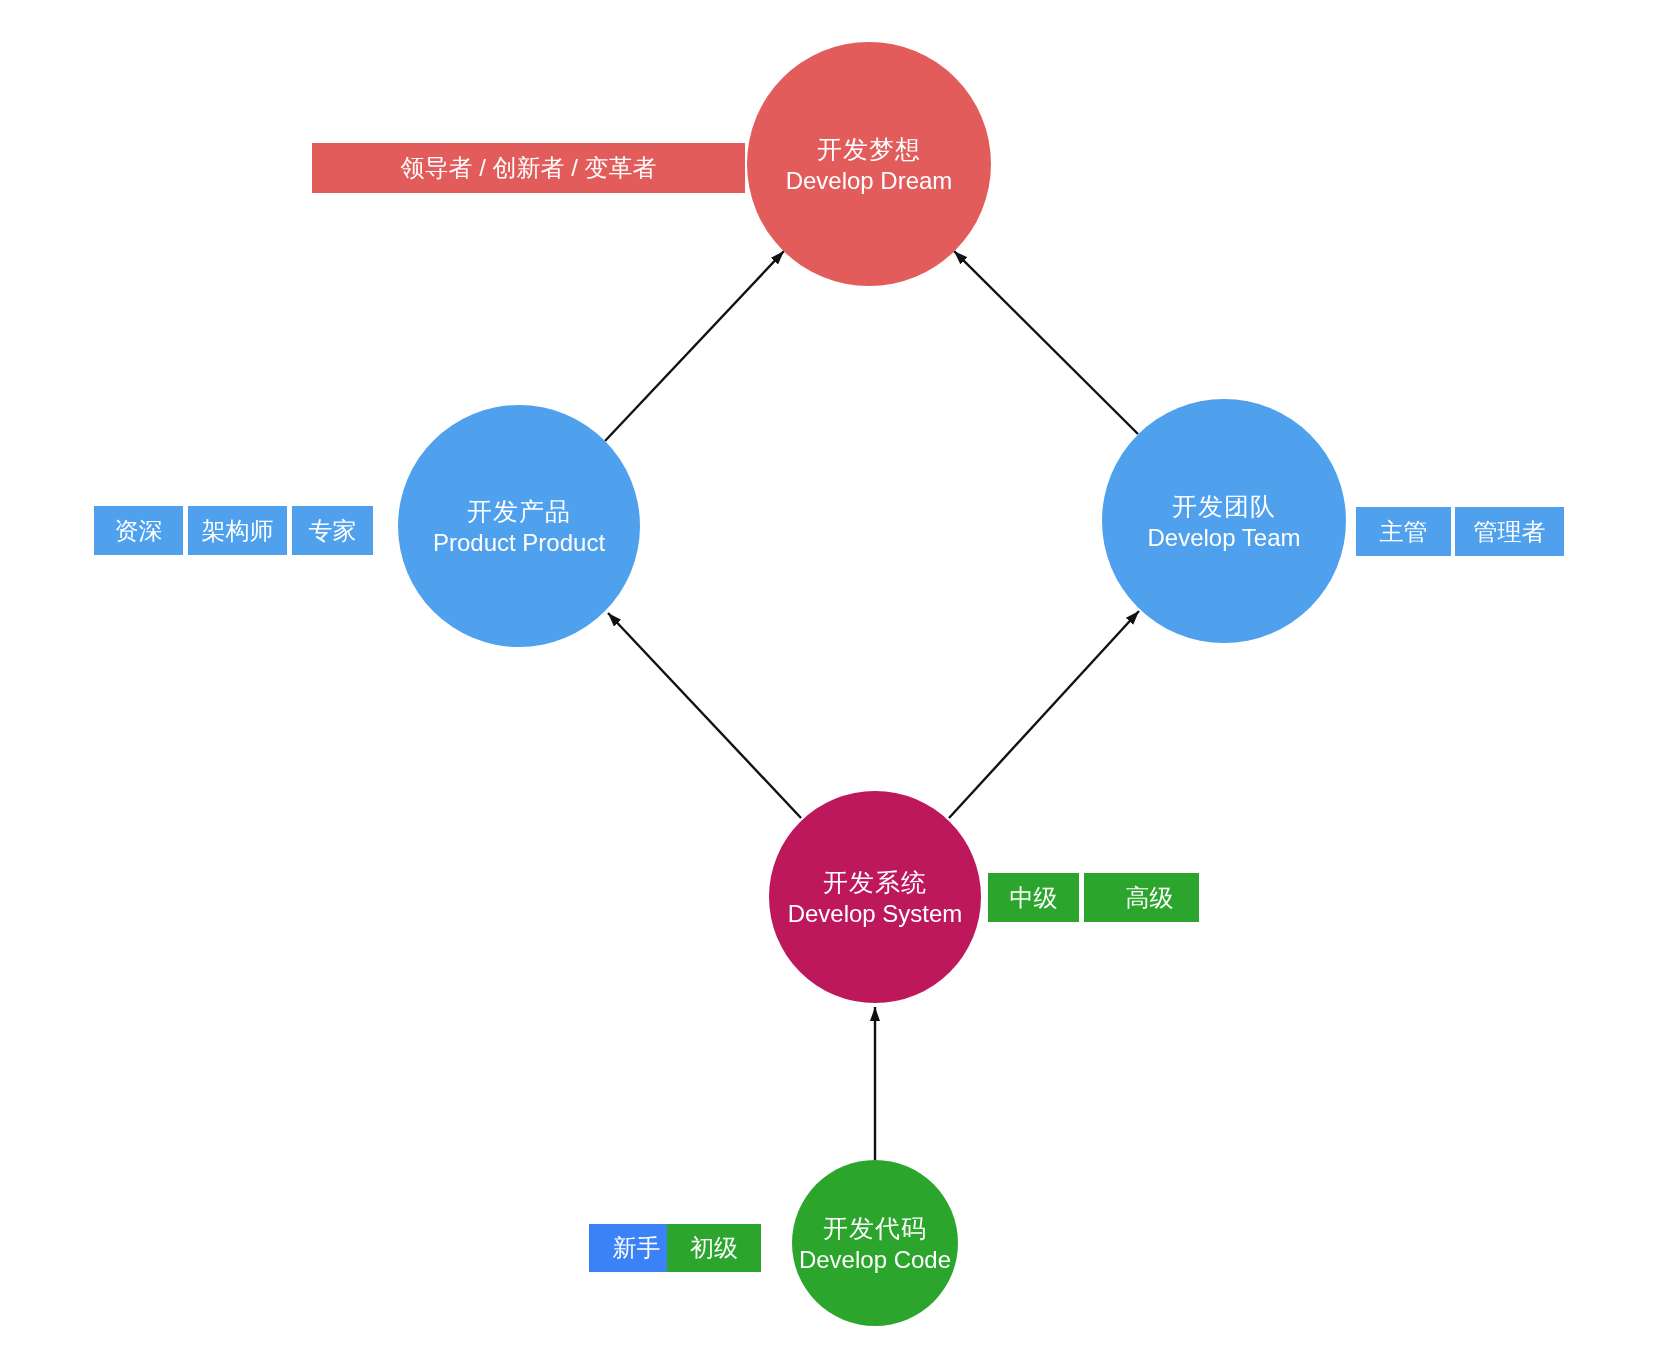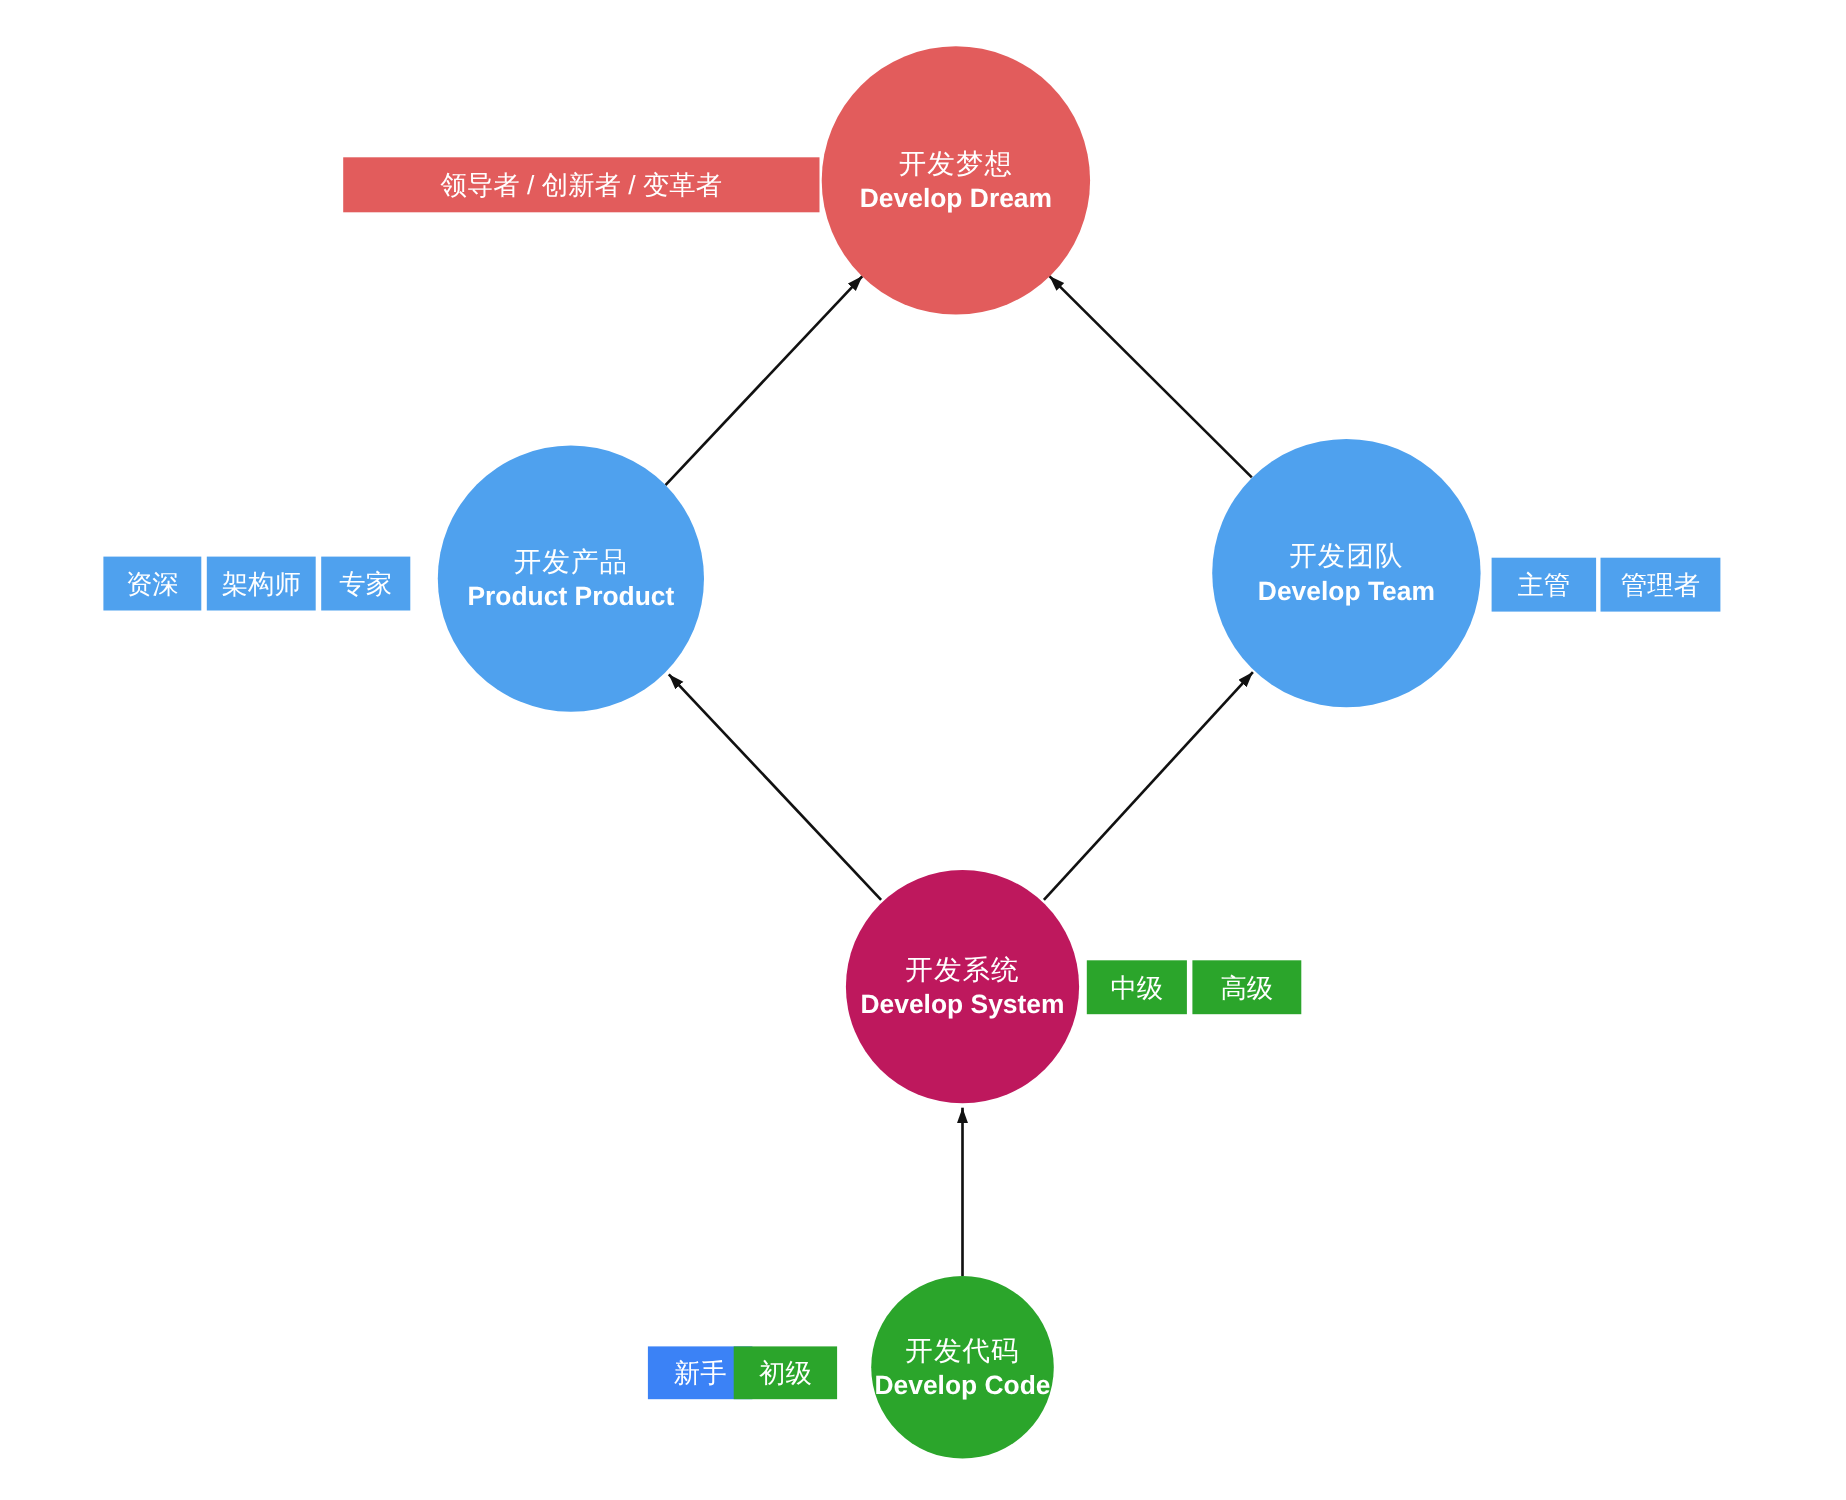--- a/index.html
+++ b/index.html
@@ -33,21 +33,20 @@
     z-index: 2;
   }
   .node .zh {
     font-size: 25px;
     line-height: 32px;
     letter-spacing: 1px;
   }
   .node .en {
     font-size: 24px;
     line-height: 31px;
-    font-weight: bold;
   }
   
   #node-dream   { left: 747px;  top: 42px;   width: 244px; height: 244px; }
   #node-product { left: 398px;  top: 405px;  width: 242px; height: 242px; }
   #node-team    { left: 1102px; top: 399px;  width: 244px; height: 244px; }
   #node-system  { left: 769px;  top: 791px;  width: 212px; height: 212px; }
   #node-code    { left: 792px;  top: 1160px; width: 166px; height: 166px; }
   .tag {
     position: absolute;
     display: flex;
@@ -117,18 +116,18 @@
   <div class="tag" id="tag-leader" style="background-color: rgb(226, 92, 92);">领导者 / 创新者 / 变革者</div>
 
   <div class="tag" id="tag-zishen" style="background-color: rgb(79, 161, 238);">资深</div>
   <div class="tag" id="tag-jiagoushi" style="background-color: rgb(79, 161, 238);">架构师</div>
   <div class="tag" id="tag-zhuanjia" style="background-color: rgb(79, 161, 238);">专家</div>
 
   <div class="tag" id="tag-zhuguan" style="background-color: rgb(79, 161, 238);">主管</div>
   <div class="tag" id="tag-guanlizhe" style="background-color: rgb(79, 161, 238);">管理者</div>
 
   <div class="tag" id="tag-zhongji" style="background-color: rgb(43, 165, 43);">中级</div>
-  <div class="tag" id="tag-gaoji" style="background-color: rgb(43, 165, 43);">高级</div>
+  <div class="tag" id="tag-gaoji" style="background-color: rgb(43, 165, 43); padding-left: 16px;">高级</div>
 
   <div class="tag" id="tag-xinshou" style="background-color: #3b82f6;">新手</div>
   <div class="tag" id="tag-chuji" style="background-color: rgb(43, 165, 43);">初级</div>
 
 </div>
 
 </body></html>

